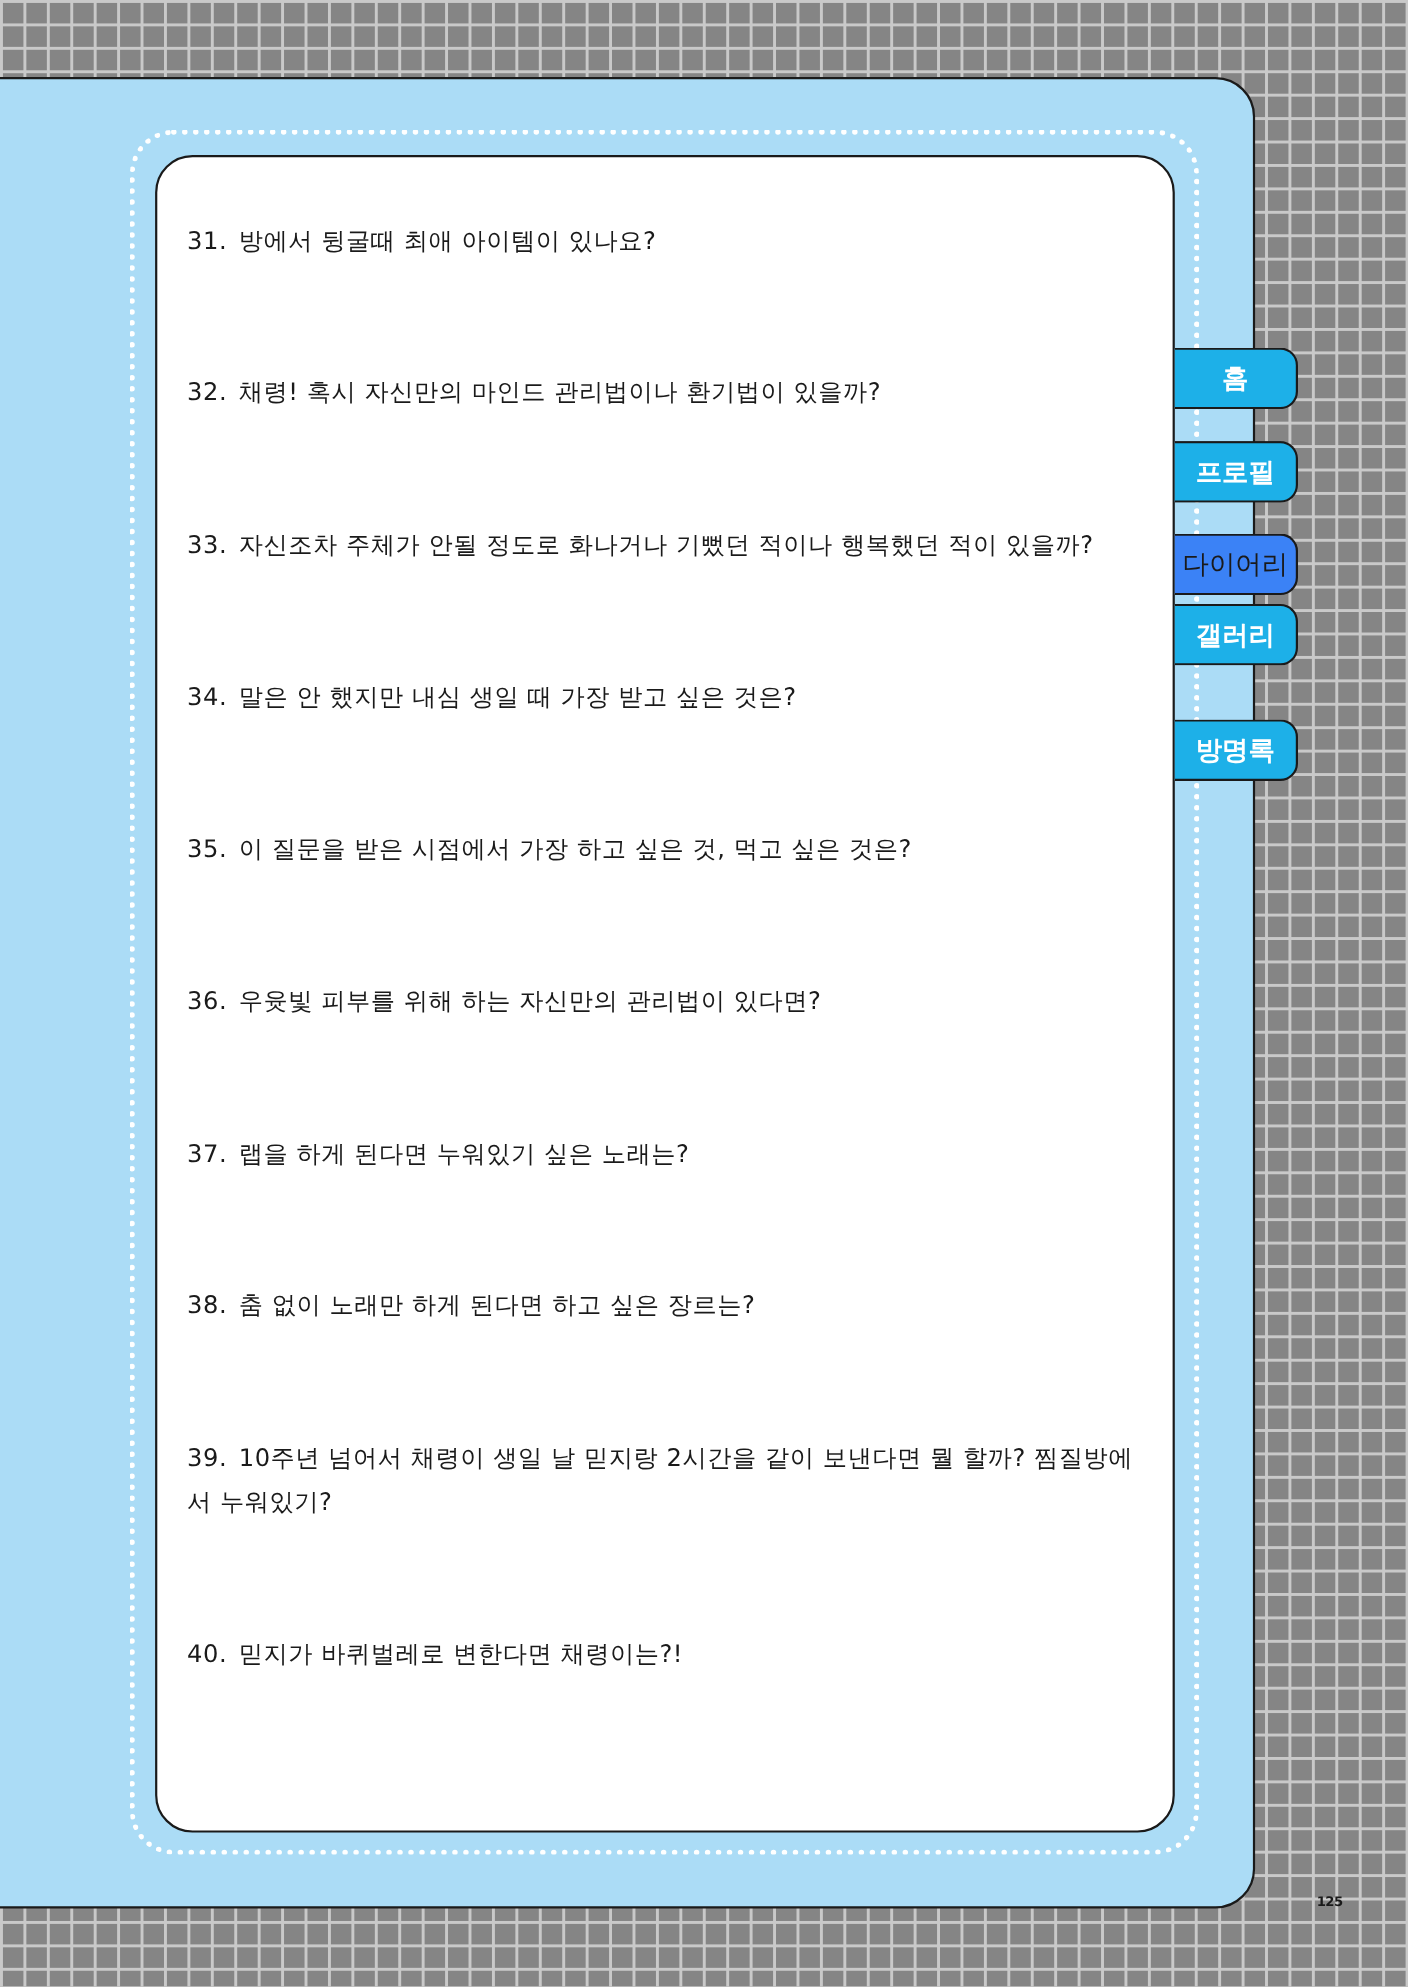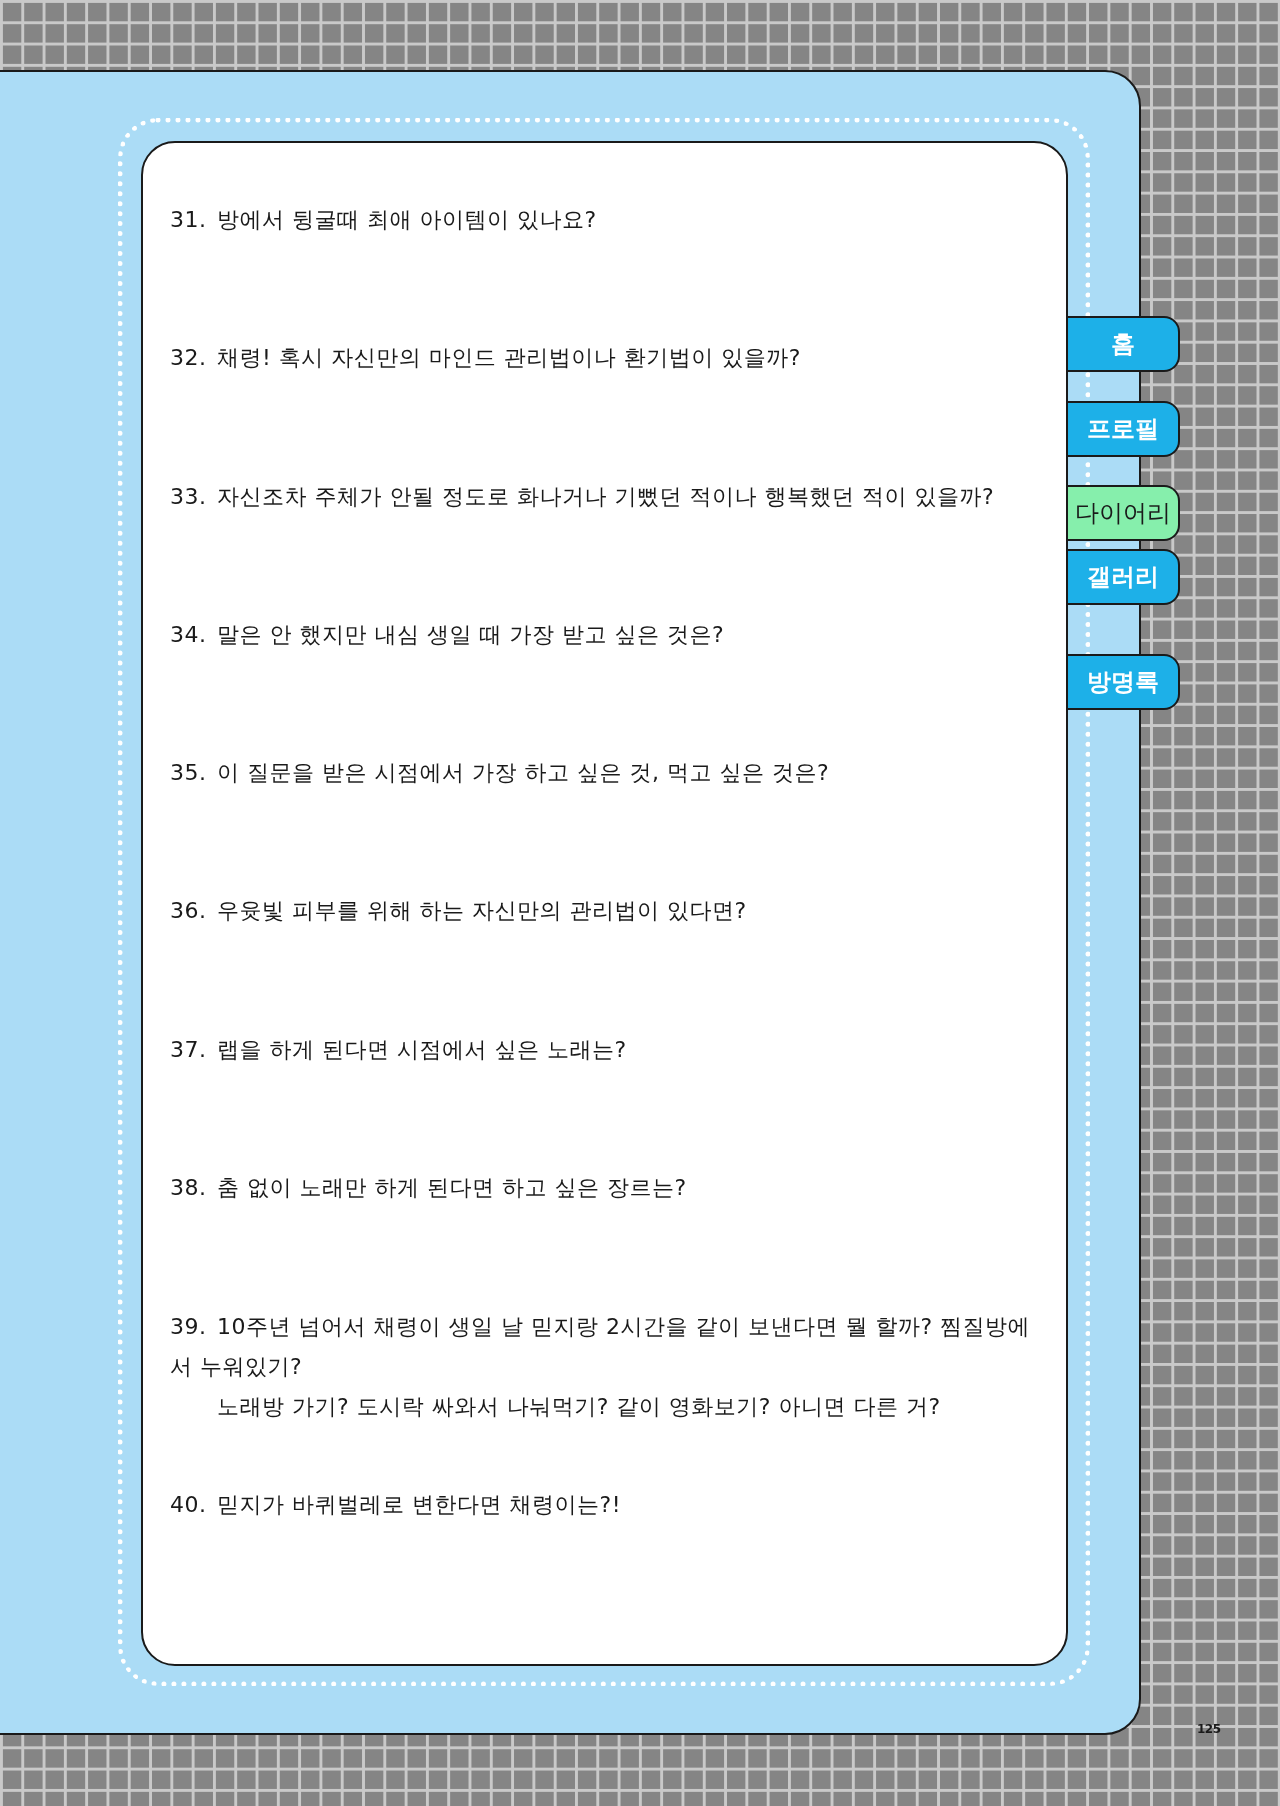--- a/index.html
+++ b/index.html
@@ -33,21 +33,21 @@
   }
   .q .num { display:inline-block; width:47px; }
   .q .cont { display:block; padding-left:47px; }
   .tab {
     position:absolute; left:1068px; width:112px; height:56px;
     background:#1db0e8; border:2.5px solid #1a1a1a; border-left:none;
     border-radius:0 16px 16px 0; box-sizing:border-box;
     color:#ffffff; font-size:24px; font-weight:bold;
     display:flex; align-items:center; justify-content:center; cursor:pointer;
   }
-  .tab.active { background:#86efac; color:#1a1a1a; font-weight:normal; }
+  .tab.active { background:#3b82f6; color:#1a1a1a; font-weight:normal; }
   .page-num {
     position:absolute; left:1197px; top:1722px;
     font-size:12px; font-weight:bold; color:#1a1a1a; letter-spacing:-0.5px;
   }
 </style>
 </head>
 <body>
 
 <div class="panel"></div>
 <div class="dotted"></div>
@@ -65,28 +65,27 @@
 <div class="q" style="top:615px">
   <span class="num">34.</span><span>말은 안 했지만 내심 생일 때 가장 받고 싶은 것은?</span>
 </div>
 <div class="q" style="top:753px">
   <span class="num">35.</span><span>이 질문을 받은 시점에서 가장 하고 싶은 것, 먹고 싶은 것은?</span>
 </div>
 <div class="q" style="top:891px">
   <span class="num">36.</span><span>우윳빛 피부를 위해 하는 자신만의 관리법이 있다면?</span>
 </div>
 <div class="q" style="top:1030px">
-  <span class="num">37.</span><span>랩을 하게 된다면 시점에서 싶은 노래는?</span>
+  <span class="num">37.</span><span>랩을 하게 된다면 누워있기 싶은 노래는?</span>
 </div>
 <div class="q" style="top:1168px">
   <span class="num">38.</span><span>춤 없이 노래만 하게 된다면 하고 싶은 장르는?</span>
 </div>
 <div class="q" style="top:1307px">
   <span class="num">39.</span><span>10주년 넘어서 채령이 생일 날 믿지랑 2시간을 같이 보낸다면 뭘 할까? 찜질방에서 누워있기?</span>
-  <span class="cont">노래방 가기? 도시락 싸와서 나눠먹기? 같이 영화보기? 아니면 다른 거?</span>
 </div>
 <div class="q" style="top:1485px">
   <span class="num">40.</span><span>믿지가 바퀴벌레로 변한다면 채령이는?!</span>
 </div>
 
 <div class="tab" style="top:316px">홈</div>
 <div class="tab" style="top:401px">프로필</div>
 <div class="tab active" style="top:485px">다이어리</div>
 <div class="tab" style="top:549px">갤러리</div>
 <div class="tab" style="top:654px">방명록</div>

